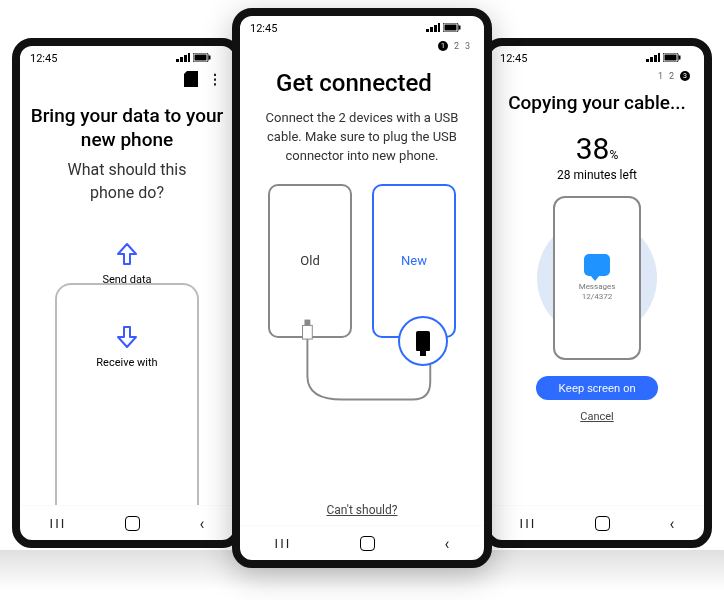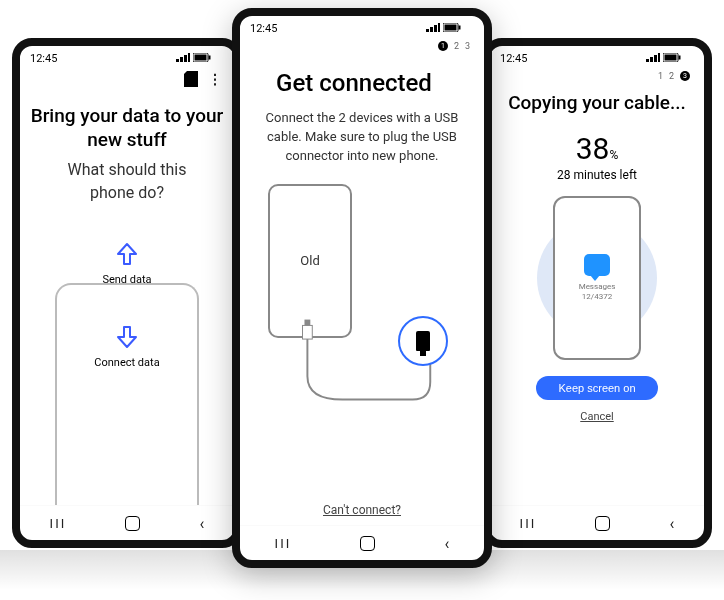--- a/index.html
+++ b/index.html
@@ -231,39 +231,39 @@
         </span>
       </div>
       <div class="toprow">
         <span>
           <svg width="14" height="16" viewBox="0 0 14 16">
               <path d="M3 0 L14 0 L14 16 L0 16 L0 3 Z" fill="#000"></path>
             </svg>
         </span>
         <span style="font-weight:bold;">⋮</span>
       </div>
-      <div class="title">Bring your data to your new stuff</div>
+      <div class="title">Bring your data to your new phone</div>
       <div class="subtitle">What should this phone do?</div>
 
       <div class="left-content">
         <div style="margin-top:38px;">
           <div class="arrow">
             <svg width="22" height="24" viewBox="0 0 22 24">
                 <path d="M11 2 L20 12 L14 12 L14 22 L8 22 L8 12 L2 12 Z" fill="none" stroke="#3b5bff" stroke-width="2" stroke-linejoin="round"></path>
               </svg>
           </div>
           <div class="arrow-label">Send data</div>
         </div>
         <div class="mini-phone">
           <div class="arrow">
             <svg width="22" height="24" viewBox="0 0 22 24">
                 <path d="M11 22 L20 12 L14 12 L14 2 L8 2 L8 12 L2 12 Z" fill="none" stroke="#3b5bff" stroke-width="2" stroke-linejoin="round"></path>
               </svg>
           </div>
-          <div class="arrow-label">Connect data</div>
+          <div class="arrow-label">Receive with</div>
         </div>
       </div>
 
       <div class="navbar">
         <span class="nav-recents">III</span>
         <span class="nav-home"></span>
         <span class="nav-back">‹</span>
       </div>
     </div>
   </div>
@@ -345,37 +345,38 @@
       <div class="steps">
         <span class="dot">1</span>
         <span class="num">2</span>
         <span class="num">3</span>
       </div>
       <div class="title">Get connected</div>
       <div class="subtitle">Connect the 2 devices with a USB cable. Make sure to plug the USB connector into new phone.</div>
 
       <div class="mid-illustration">
         <div class="device old">Old</div>
+        <div class="device new">New</div>
         <div class="cable">
           <svg viewBox="0 0 160 90">
             <path d="M24 0 L24 40 Q24 64 60 64 L132 64 Q150 64 150 46 L150 0" fill="none" stroke="#888" stroke-width="2"></path>
 
             <rect x="19" y="-12" width="10" height="14" fill="#fff" stroke="#888"></rect>
             <rect x="21" y="-18" width="6" height="6" fill="#888"></rect>
 
             <rect x="144" y="-4" width="12" height="18" fill="#fff" stroke="#888"></rect>
             <rect x="147" y="-12" width="6" height="8" fill="#888"></rect>
           </svg>
         </div>
         <div class="adapter-circle">
           <div class="adapter-plug"></div>
         </div>
       </div>
 
-      <div class="cant-connect">Can't connect?</div>
+      <div class="cant-connect">Can't should?</div>
 
       <div class="navbar">
         <span class="nav-recents">III</span>
         <span class="nav-home"></span>
         <span class="nav-back">‹</span>
       </div>
     </div>
   </div>
 </div>
 

